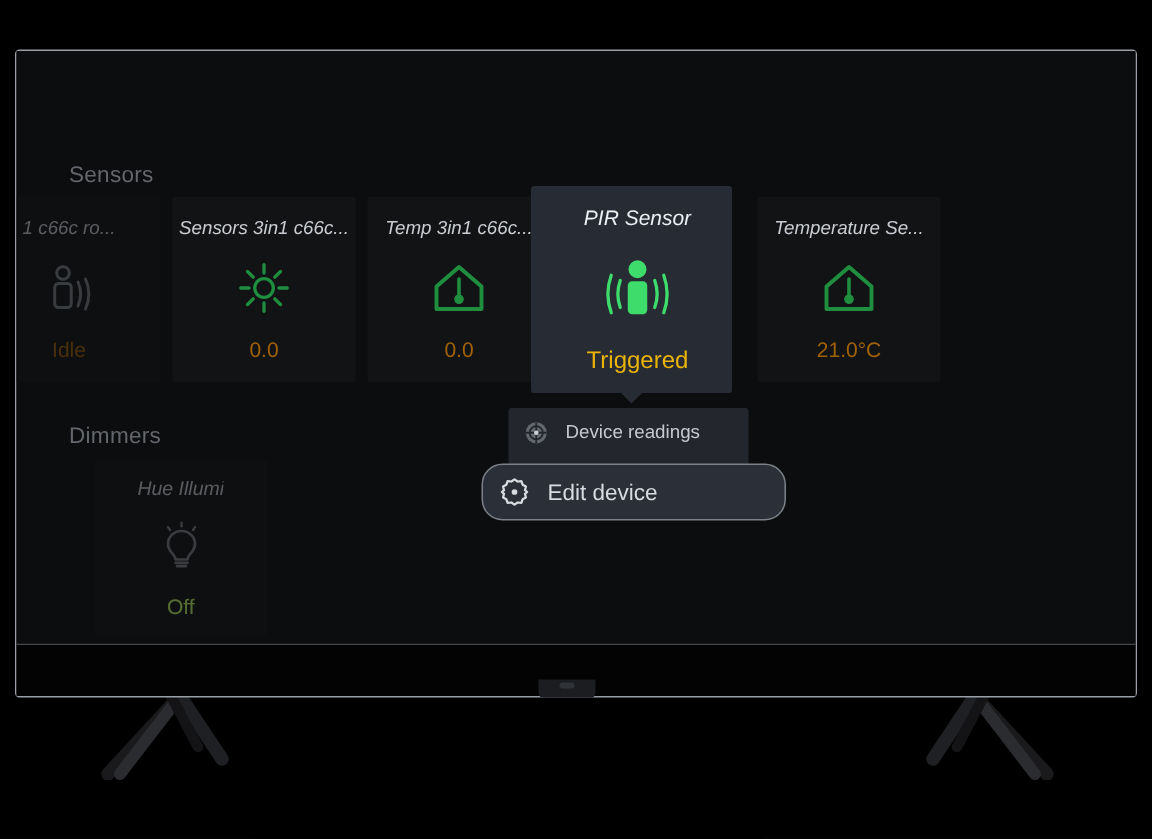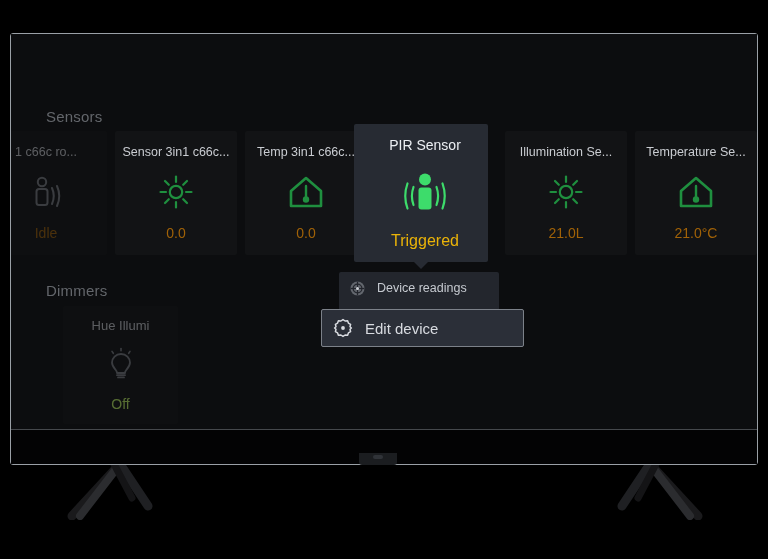--- a/index.html
+++ b/index.html
@@ -97,20 +97,21 @@
   }
   .sensor-card.dimmed { opacity: 0.42; }
   .card-title {
     color: #c9ccd1;
     font-size: 12.5px;
     white-space: nowrap;
     overflow: hidden;
     text-overflow: clip;
     max-width: 114px;
     text-align: center;
+    font-style: italic;
   }
   .card-value {
     color: #a16207;
     font-size: 14px;
     text-align: center;
   }
   .card-icon { height: 44px; display: flex; align-items: center; justify-content: center; }
 
   
   #pir-card {
@@ -162,21 +163,21 @@
   }
   .menu-item .menu-icon { width: 17px; height: 17px; display: flex; align-items: center; justify-content: center; flex: 0 0 17px; }
 
   #menu-item-edit-device {
     position: absolute;
     left: 310px; top: 275px;
     width: 203px;
     height: 38px;
     background: #2b2f38;
     border: 1px solid #7c8189;
-    border-radius: 2px;
+    border-radius: 14px;
     display: flex;
     align-items: center;
     gap: 12px;
     padding: 0 11px;
     color: #d8dbe0;
     font-size: 15px;
     z-index: 25;
   }
   #menu-item-edit-device .menu-icon { width: 20px; height: 20px; flex: 0 0 20px; display:flex; align-items:center; justify-content:center; }
 
@@ -242,21 +243,21 @@
             <circle cx="16" cy="10" r="4.2" stroke="#7a7e84" stroke-width="2" fill="none"></circle>
             <rect x="10.5" y="17" width="11" height="16" rx="2.5" stroke="#7a7e84" stroke-width="2" fill="none"></rect>
             <path d="M26 16 Q29.5 24 26 32" stroke="#7a7e84" stroke-width="2" fill="none" stroke-linecap="round"></path>
             <path d="M31 14 Q35.5 24 31 34" stroke="#7a7e84" stroke-width="2" fill="none" stroke-linecap="round"></path>
           </svg>
         </div>
         <div class="card-value">Idle</div>
       </div>
 
       <div class="sensor-card">
-        <div class="card-title">Sensor 3in1 c66c...</div>
+        <div class="card-title">Sensors 3in1 c66c...</div>
         <div class="card-icon">
           <svg width="40" height="40" viewBox="0 0 40 40">
             <circle cx="20" cy="20" r="6.2" stroke="#1f8f3f" stroke-width="2.2" fill="none"></circle>
             <g stroke="#1f8f3f" stroke-width="2.2" stroke-linecap="round">
               <line x1="20" y1="4.5" x2="20" y2="10"></line>
               <line x1="20" y1="30" x2="20" y2="35.5"></line>
               <line x1="4.5" y1="20" x2="10" y2="20"></line>
               <line x1="30" y1="20" x2="35.5" y2="20"></line>
               <line x1="9" y1="9" x2="12.8" y2="12.8"></line>
               <line x1="27.2" y1="27.2" x2="31" y2="31"></line>
@@ -275,39 +276,20 @@
             <path d="M5 19 L20 6 L35 19 L35 34 L5 34 Z" stroke="#1f8f3f" stroke-width="2.6" fill="none" stroke-linejoin="round"></path>
             <line x1="20" y1="14" x2="20" y2="25" stroke="#1f8f3f" stroke-width="2.4" stroke-linecap="round"></line>
             <circle cx="20" cy="27.5" r="3.2" fill="#1f8f3f"></circle>
           </svg>
         </div>
         <div class="card-value">0.0</div>
       </div>
 
       <div class="sensor-card" style="visibility:hidden;"></div>
 
-      <div class="sensor-card">
-        <div class="card-title">Illumination Se...</div>
-        <div class="card-icon">
-          <svg width="40" height="40" viewBox="0 0 40 40">
-            <circle cx="20" cy="20" r="6.2" stroke="#1f8f3f" stroke-width="2.2" fill="none"></circle>
-            <g stroke="#1f8f3f" stroke-width="2.2" stroke-linecap="round">
-              <line x1="20" y1="4.5" x2="20" y2="10"></line>
-              <line x1="20" y1="30" x2="20" y2="35.5"></line>
-              <line x1="4.5" y1="20" x2="10" y2="20"></line>
-              <line x1="30" y1="20" x2="35.5" y2="20"></line>
-              <line x1="9" y1="9" x2="12.8" y2="12.8"></line>
-              <line x1="27.2" y1="27.2" x2="31" y2="31"></line>
-              <line x1="31" y1="9" x2="27.2" y2="12.8"></line>
-              <line x1="12.8" y1="27.2" x2="9" y2="31"></line>
-            </g>
-          </svg>
-        </div>
-        <div class="card-value">21.0L</div>
-      </div>
 
       <div class="sensor-card">
         <div class="card-title">Temperature Se...</div>
         <div class="card-icon">
           <svg width="40" height="40" viewBox="0 0 40 40">
             <path d="M5 19 L20 6 L35 19 L35 34 L5 34 Z" stroke="#1f8f3f" stroke-width="2.6" fill="none" stroke-linejoin="round"></path>
             <line x1="20" y1="14" x2="20" y2="25" stroke="#1f8f3f" stroke-width="2.4" stroke-linecap="round"></line>
             <circle cx="20" cy="27.5" r="3.2" fill="#1f8f3f"></circle>
           </svg>
         </div>

